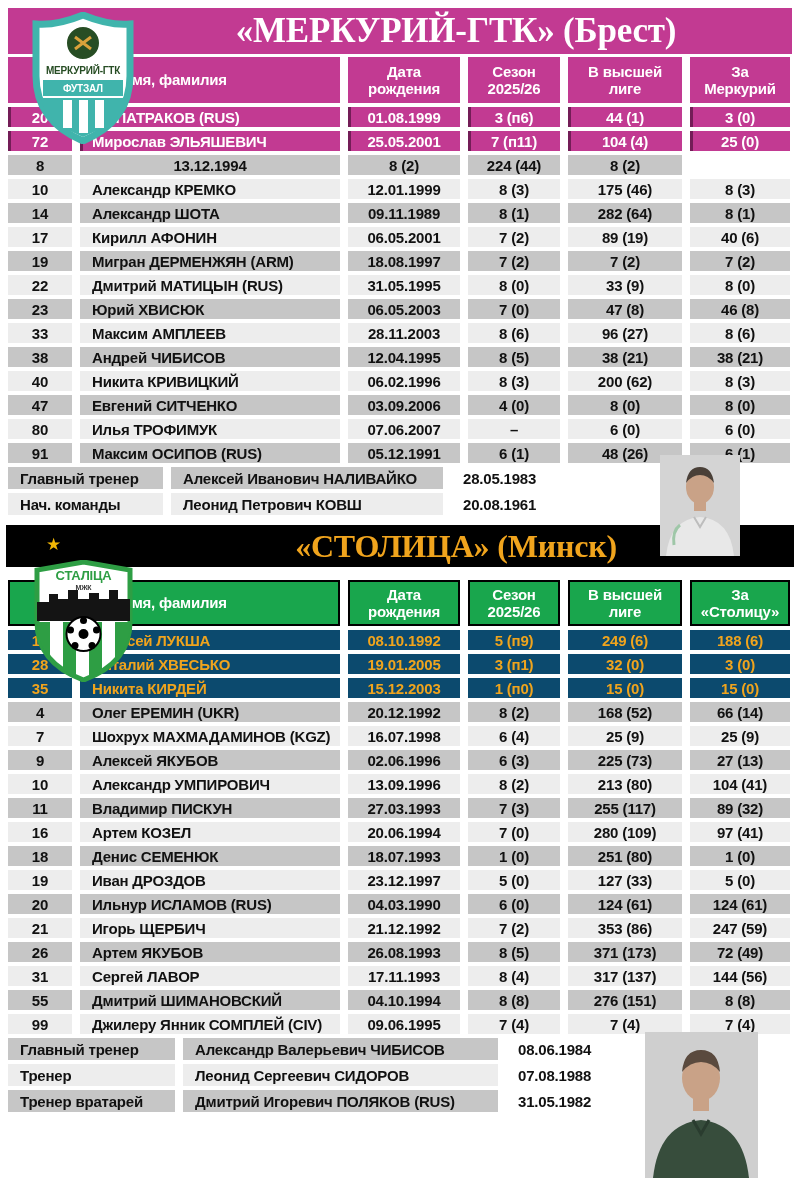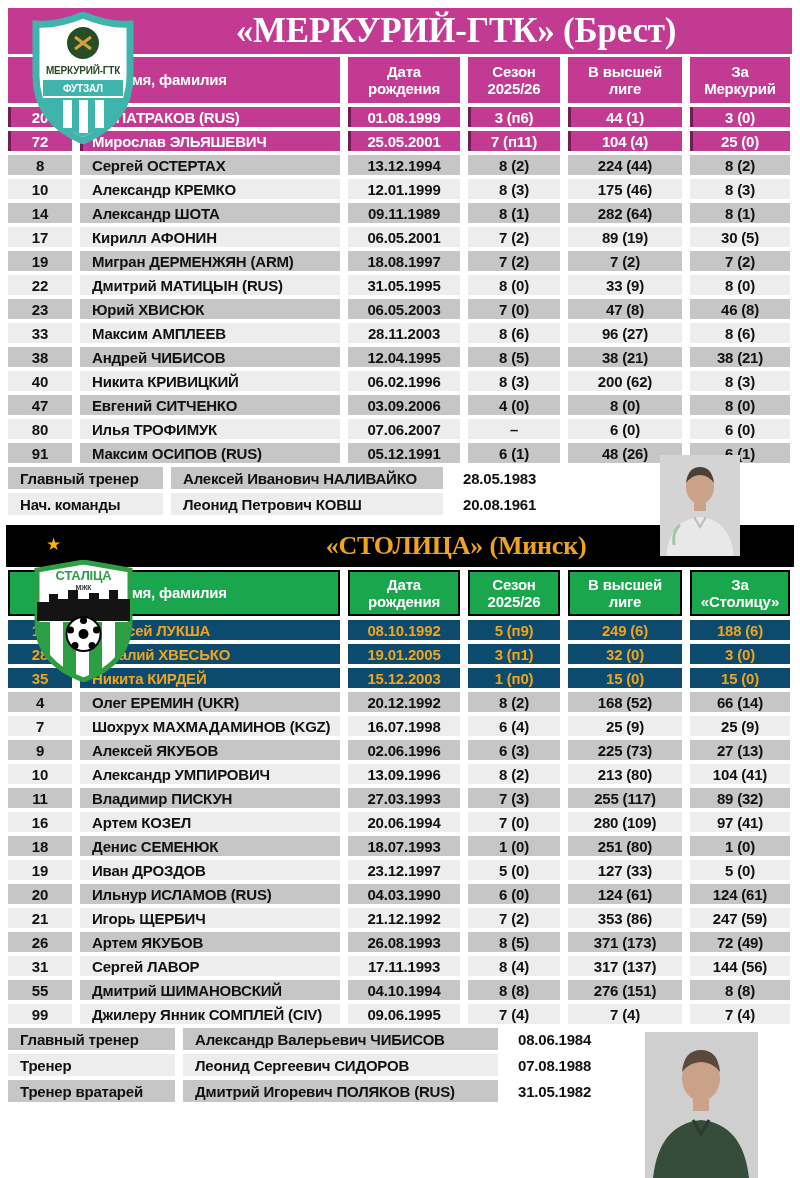--- a/index.html
+++ b/index.html
@@ -4,22 +4,22 @@
 <style>
   html,body{margin:0;padding:0;background:#fff;}
   .page{position:relative;width:800px;height:1178px;background:#fff;overflow:hidden;
         font-family:"Liberation Sans",sans-serif;letter-spacing:-0.2px;}
 
   
   .title{display:flex;align-items:center;justify-content:center;
          font-family:"Liberation Serif",serif;font-weight:bold;}
   .t-m{height:46px;margin:8px 8px 3px 8px;background:var(--magenta);color:#fff;
        font-size:35px;padding-left:112px;}
-  .t-s{height:42px;margin:10px 6px 3px 6px;background:#000;color:var(--gold);
-       font-size:26px;padding-left:112px;}
+  .t-s{height:42px;margin:10px 6px 13px 6px;background:#000;color:var(--gold);
+       font-size:32px;padding-left:112px;}
 
   
   .grid{display:grid;grid-template-columns:64px 260px 112px 92px 114px 100px;
         column-gap:8px;margin:0 10px 4px 8px;}
   .header{height:46px;}
   .hcell{display:flex;align-items:center;justify-content:center;text-align:center;
          color:#fff;font-weight:700;font-size:15px;line-height:1.15;white-space:pre-line;}
   .team-m .hcell{background:var(--magenta);}
   .team-s .hcell{background:var(--green);border:2px solid #000;}
   .span2{grid-column:1/3;}
@@ -84,21 +84,20 @@
         <div class="grid row gk">
     <div class="cell num">72</div>
     <div class="cell name">Мирослав ЭЛЬЯШЕВИЧ</div>
     <div class="cell">25.05.2001</div>
     <div class="cell">7 (п11)</div>
     <div class="cell">104 (4)</div>
     <div class="cell">25 (0)</div>
   </div>
         <div class="grid row dark">
     <div class="cell num">8</div>
-    <div class="cell name">Сергей ОСТЕРТАХ</div>
     <div class="cell">13.12.1994</div>
     <div class="cell">8 (2)</div>
     <div class="cell">224 (44)</div>
     <div class="cell">8 (2)</div>
   </div>
         <div class="grid row light">
     <div class="cell num">10</div>
     <div class="cell name">Александр КРЕМКО</div>
     <div class="cell">12.01.1999</div>
     <div class="cell">8 (3)</div>
@@ -112,21 +111,21 @@
     <div class="cell">8 (1)</div>
     <div class="cell">282 (64)</div>
     <div class="cell">8 (1)</div>
   </div>
         <div class="grid row light">
     <div class="cell num">17</div>
     <div class="cell name">Кирилл АФОНИН</div>
     <div class="cell">06.05.2001</div>
     <div class="cell">7 (2)</div>
     <div class="cell">89 (19)</div>
-    <div class="cell">30 (5)</div>
+    <div class="cell">40 (6)</div>
   </div>
         <div class="grid row dark">
     <div class="cell num">19</div>
     <div class="cell name">Мигран ДЕРМЕНЖЯН (ARM)</div>
     <div class="cell">18.08.1997</div>
     <div class="cell">7 (2)</div>
     <div class="cell">7 (2)</div>
     <div class="cell">7 (2)</div>
   </div>
         <div class="grid row light">

